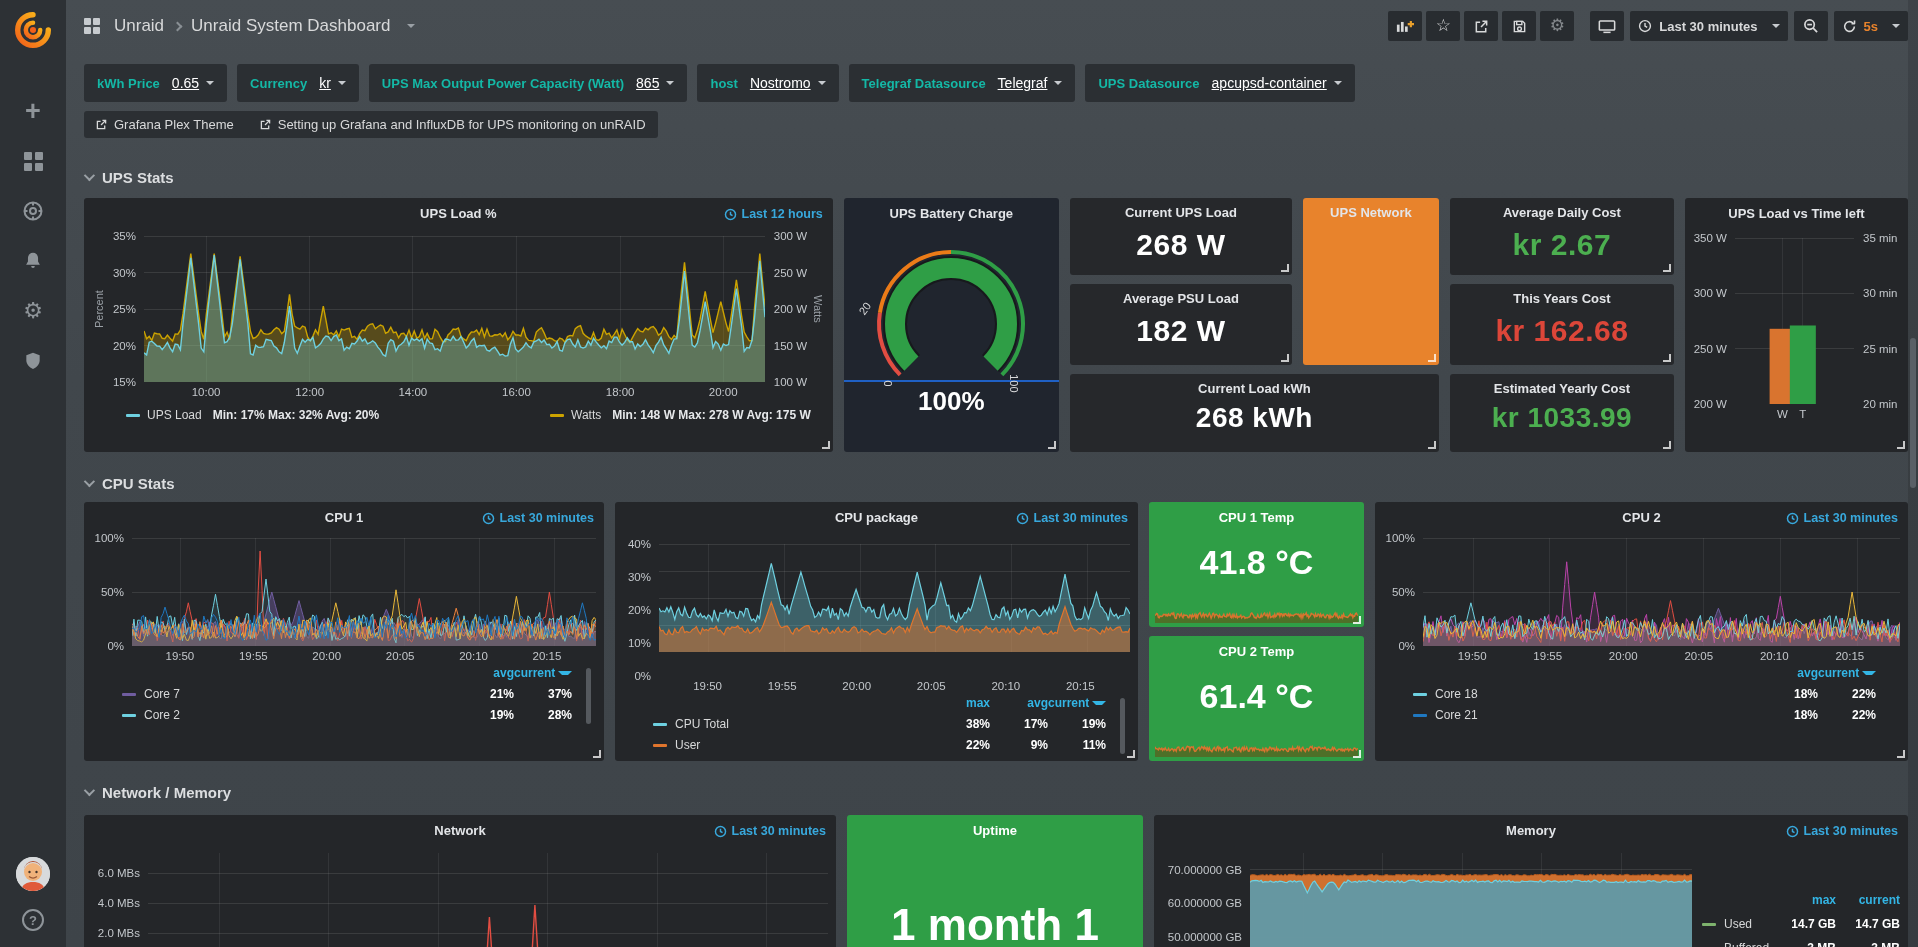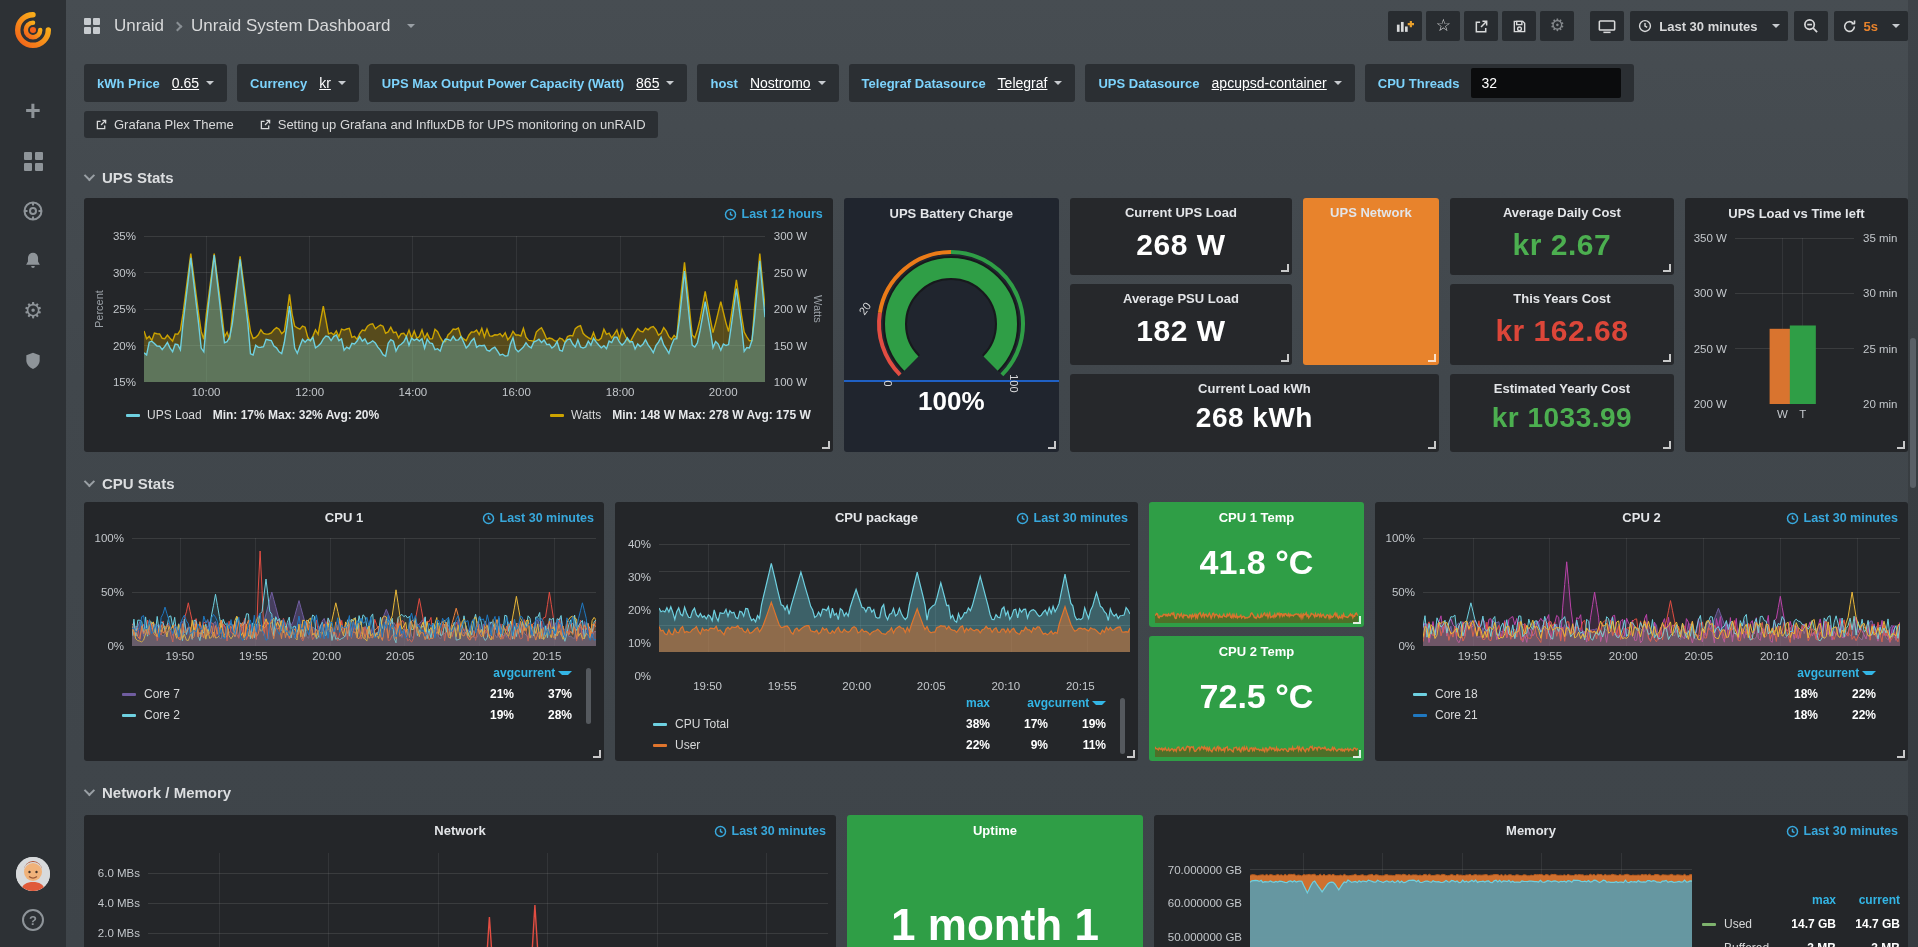--- a/index.html
+++ b/index.html
@@ -38,21 +38,21 @@
   .tgroup { display:flex; gap:4px; margin-right:10px; }
   .time-btn { gap:7px; font-weight:700; }
   .refresh-btn { gap:7px; }
   .refresh-int { color:#e8832c; font-weight:700; }
   .star-ic { font-size:17px; line-height:16px; }
   .gear-dim { font-size:17px; color:#85898d; line-height:16px; }
 
   
   .pills { display:flex; gap:10px; margin-top:12px; align-items:center; flex-wrap:nowrap; }
   .pill { height:38px; background:#2b2f33; border-radius:3px; display:flex; align-items:center; padding:0 13px; gap:12px; }
-  .pill-label { color:#7dd3fc; font-size:13px; font-weight:700; white-space:nowrap; }
+  .pill-label { color:#14b8a6; font-size:13px; font-weight:700; white-space:nowrap; }
   .pill-value { color:#fff; font-size:14px; display:flex; align-items:center; cursor:pointer; white-space:nowrap;text-decoration:underline; }
   .pill input { width:150px; height:30px; background:#0b0c0d; border:none; outline:none; color:#fff; font-size:14px; padding:0 10px; font-family:inherit; border-radius:2px; }
   .links-row { margin-top:9px; display:inline-flex; align-items:center; gap:26px; background:#2b2f33; border-radius:3px; height:27px; padding:0 12px; }
   .dash-link { display:flex; align-items:center; gap:7px; font-size:13px; color:#d8d9da; cursor:pointer; }
 
   
   .section-header { display:flex; align-items:center; gap:10px; margin-top:28px; height:22px; cursor:pointer; }
   .section-header .chev { width:8px; height:8px; border-right:2px solid #9aa0a5; border-bottom:2px solid #9aa0a5; transform:rotate(45deg) translateY(-2px); }
   .section-header .stitle { font-size:15px; font-weight:700; color:#dcdee0; }
 
@@ -319,24 +319,20 @@
             <span>Telegraf</span>
             <span class="caret"></span>
           </span>
       </div>
       <div class="pill">
         <span class="pill-label">UPS Datasource</span>
         <span class="pill-value">
             <span>apcupsd-container</span>
             <span class="caret"></span>
           </span>
-      </div>
-      <div class="pill">
-        <span class="pill-label">CPU Threads</span>
-        <input value="32" style="">
       </div>
     </div>
 
     
     <div class="links-row">
       <span class="dash-link">
         <svg width="11" height="11" viewBox="0 0 12 12" fill="none" stroke="#d8d9da" stroke-width="1.4">
           <path d="M5 2.5H1.5v8h8V7"></path>
             <path d="M7 1.5h3.5V5"></path>
             <path d="M10.5 1.5L5.5 6.5"></path>
@@ -356,20 +352,21 @@
     
     <div class="section-header">
       <span class="chev"></span>
       <span class="stitle">UPS Stats</span>
     </div>
 
     <div class="row" style="height:254px">
 
       <div class="panel" style="width:752px; display:flex; flex-direction:column;">
         <div class="title-row">
+          <span class="ptitle">UPS Load %</span>
           <span class="time-badge">
             <svg width="13" height="13" viewBox="0 0 16 16" fill="none" stroke="#38a8dc" stroke-width="1.8">
                 <circle cx="8" cy="8" r="6.2"></circle>
                 <path d="M8 4.5V8l2.5 1.5"></path>
               </svg>
             <span>Last 12 hours</span>
           </span>
         </div>
         <div class="chart-wrap" style="height:146px">
           <div class="ylab left">Percent</div>
@@ -691,21 +688,21 @@
           <div class="tval">41.8 °C</div>
           <div class="spark plot">
               <svg width="203" height="16">
                 <path d="M0.0,8.6L0.8,7.7L1.7,6.5L2.5,7.0L3.4,10.5L4.2,10.8L5.1,9.0L5.9,9.3L6.8,9.5L7.6,8.9L8.5,7.4L9.3,7.7L10.2,7.3L11.0,8.9L11.9,7.6L12.7,8.8L13.6,7.0L14.4,8.4L15.3,8.7L16.1,7.0L17.0,6.1L17.8,7.4L18.7,6.0L19.5,9.5L20.4,11.5L21.2,11.4L22.1,7.3L22.9,6.9L23.8,7.4L24.6,9.8L25.5,8.0L26.3,6.7L27.2,9.7L28.0,10.8L28.9,7.7L29.7,8.6L30.6,8.2L31.4,8.3L32.3,8.7L33.1,10.7L34.0,10.8L34.8,8.0L35.7,8.2L36.5,10.9L37.4,7.9L38.2,9.8L39.1,8.8L39.9,7.2L40.8,10.7L41.6,8.2L42.5,10.6L43.3,7.5L44.2,6.6L45.0,5.7L45.9,8.5L46.7,9.9L47.6,7.9L48.4,6.5L49.3,9.8L50.1,7.5L51.0,7.2L51.8,9.0L52.7,9.8L53.5,7.9L54.4,6.3L55.2,8.4L56.1,11.2L56.9,9.4L57.8,6.6L58.6,6.2L59.5,9.8L60.3,7.8L61.2,7.2L62.0,8.0L62.9,8.8L63.7,10.3L64.6,7.9L65.4,9.9L66.3,9.8L67.1,10.4L67.9,8.8L68.8,7.2L69.6,9.4L70.5,9.7L71.3,10.0L72.2,7.3L73.0,9.1L73.9,7.7L74.7,6.6L75.6,10.0L76.4,10.7L77.3,8.0L78.1,10.3L79.0,7.5L79.8,9.8L80.7,10.4L81.5,7.8L82.4,10.9L83.2,9.6L84.1,10.1L84.9,9.3L85.8,8.2L86.6,11.0L87.5,9.8L88.3,9.3L89.2,9.6L90.0,11.4L90.9,10.6L91.7,10.9L92.6,10.8L93.4,10.1L94.3,10.0L95.1,9.1L96.0,6.5L96.8,6.0L97.7,7.4L98.5,8.4L99.4,10.7L100.2,10.4L101.1,11.3L101.9,10.0L102.8,7.8L103.6,10.0L104.5,10.7L105.3,10.5L106.2,7.4L107.0,9.8L107.9,8.6L108.7,6.8L109.6,6.0L110.4,8.6L111.3,8.8L112.1,6.9L113.0,10.4L113.8,7.9L114.7,6.0L115.5,10.5L116.4,9.8L117.2,10.0L118.1,8.6L118.9,10.3L119.8,7.2L120.6,9.7L121.5,8.9L122.3,6.5L123.2,7.6L124.0,6.2L124.9,9.4L125.7,6.8L126.6,6.8L127.4,9.2L128.3,7.3L129.1,8.9L130.0,6.8L130.8,6.8L131.7,8.5L132.5,8.9L133.4,6.9L134.2,9.4L135.1,7.3L135.9,8.7L136.7,8.1L137.6,8.3L138.4,9.0L139.3,7.7L140.1,7.5L141.0,7.0L141.8,6.9L142.7,7.7L143.5,7.2L144.4,9.4L145.2,7.8L146.1,11.0L146.9,7.7L147.8,10.6L148.6,7.0L149.5,7.9L150.3,7.7L151.2,6.0L152.0,9.2L152.9,8.0L153.7,10.8L154.6,9.4L155.4,8.8L156.3,6.4L157.1,7.0L158.0,7.1L158.8,8.3L159.7,9.9L160.5,6.8L161.4,9.4L162.2,9.1L163.1,7.0L163.9,7.5L164.8,9.7L165.6,7.1L166.5,9.6L167.3,8.1L168.2,7.4L169.0,9.0L169.9,10.6L170.7,10.7L171.6,8.3L172.4,7.9L173.3,8.4L174.1,11.1L175.0,8.2L175.8,10.8L176.7,9.2L177.5,10.3L178.4,9.4L179.2,7.5L180.1,6.0L180.9,9.0L181.8,7.0L182.6,10.2L183.5,11.3L184.3,9.2L185.2,10.6L186.0,10.8L186.9,8.4L187.7,10.6L188.6,7.1L189.4,9.5L190.3,9.9L191.1,9.8L192.0,10.3L192.8,10.4L193.7,9.2L194.5,8.3L195.4,6.9L196.2,8.6L197.1,7.7L197.9,10.7L198.8,8.8L199.6,9.2L200.5,6.7L201.3,6.1L202.2,7.9L203.0,8.5L203,16L0,16Z" fill="rgba(95,88,25,0.65)" fill-opacity="1"></path>
                 <path d="M0.0,8.6L0.8,7.7L1.7,6.5L2.5,7.0L3.4,10.5L4.2,10.8L5.1,9.0L5.9,9.3L6.8,9.5L7.6,8.9L8.5,7.4L9.3,7.7L10.2,7.3L11.0,8.9L11.9,7.6L12.7,8.8L13.6,7.0L14.4,8.4L15.3,8.7L16.1,7.0L17.0,6.1L17.8,7.4L18.7,6.0L19.5,9.5L20.4,11.5L21.2,11.4L22.1,7.3L22.9,6.9L23.8,7.4L24.6,9.8L25.5,8.0L26.3,6.7L27.2,9.7L28.0,10.8L28.9,7.7L29.7,8.6L30.6,8.2L31.4,8.3L32.3,8.7L33.1,10.7L34.0,10.8L34.8,8.0L35.7,8.2L36.5,10.9L37.4,7.9L38.2,9.8L39.1,8.8L39.9,7.2L40.8,10.7L41.6,8.2L42.5,10.6L43.3,7.5L44.2,6.6L45.0,5.7L45.9,8.5L46.7,9.9L47.6,7.9L48.4,6.5L49.3,9.8L50.1,7.5L51.0,7.2L51.8,9.0L52.7,9.8L53.5,7.9L54.4,6.3L55.2,8.4L56.1,11.2L56.9,9.4L57.8,6.6L58.6,6.2L59.5,9.8L60.3,7.8L61.2,7.2L62.0,8.0L62.9,8.8L63.7,10.3L64.6,7.9L65.4,9.9L66.3,9.8L67.1,10.4L67.9,8.8L68.8,7.2L69.6,9.4L70.5,9.7L71.3,10.0L72.2,7.3L73.0,9.1L73.9,7.7L74.7,6.6L75.6,10.0L76.4,10.7L77.3,8.0L78.1,10.3L79.0,7.5L79.8,9.8L80.7,10.4L81.5,7.8L82.4,10.9L83.2,9.6L84.1,10.1L84.9,9.3L85.8,8.2L86.6,11.0L87.5,9.8L88.3,9.3L89.2,9.6L90.0,11.4L90.9,10.6L91.7,10.9L92.6,10.8L93.4,10.1L94.3,10.0L95.1,9.1L96.0,6.5L96.8,6.0L97.7,7.4L98.5,8.4L99.4,10.7L100.2,10.4L101.1,11.3L101.9,10.0L102.8,7.8L103.6,10.0L104.5,10.7L105.3,10.5L106.2,7.4L107.0,9.8L107.9,8.6L108.7,6.8L109.6,6.0L110.4,8.6L111.3,8.8L112.1,6.9L113.0,10.4L113.8,7.9L114.7,6.0L115.5,10.5L116.4,9.8L117.2,10.0L118.1,8.6L118.9,10.3L119.8,7.2L120.6,9.7L121.5,8.9L122.3,6.5L123.2,7.6L124.0,6.2L124.9,9.4L125.7,6.8L126.6,6.8L127.4,9.2L128.3,7.3L129.1,8.9L130.0,6.8L130.8,6.8L131.7,8.5L132.5,8.9L133.4,6.9L134.2,9.4L135.1,7.3L135.9,8.7L136.7,8.1L137.6,8.3L138.4,9.0L139.3,7.7L140.1,7.5L141.0,7.0L141.8,6.9L142.7,7.7L143.5,7.2L144.4,9.4L145.2,7.8L146.1,11.0L146.9,7.7L147.8,10.6L148.6,7.0L149.5,7.9L150.3,7.7L151.2,6.0L152.0,9.2L152.9,8.0L153.7,10.8L154.6,9.4L155.4,8.8L156.3,6.4L157.1,7.0L158.0,7.1L158.8,8.3L159.7,9.9L160.5,6.8L161.4,9.4L162.2,9.1L163.1,7.0L163.9,7.5L164.8,9.7L165.6,7.1L166.5,9.6L167.3,8.1L168.2,7.4L169.0,9.0L169.9,10.6L170.7,10.7L171.6,8.3L172.4,7.9L173.3,8.4L174.1,11.1L175.0,8.2L175.8,10.8L176.7,9.2L177.5,10.3L178.4,9.4L179.2,7.5L180.1,6.0L180.9,9.0L181.8,7.0L182.6,10.2L183.5,11.3L184.3,9.2L185.2,10.6L186.0,10.8L186.9,8.4L187.7,10.6L188.6,7.1L189.4,9.5L190.3,9.9L191.1,9.8L192.0,10.3L192.8,10.4L193.7,9.2L194.5,8.3L195.4,6.9L196.2,8.6L197.1,7.7L197.9,10.7L198.8,8.8L199.6,9.2L200.5,6.7L201.3,6.1L202.2,7.9L203.0,8.5" fill="none" stroke="#d9742f" stroke-width="1.4"></path>
               </svg>
             </div>
         </div>
         <div class="tile" style="flex:1">
           <div class="stitle2">CPU 2 Temp</div>
-          <div class="tval">72.5 °C</div>
+          <div class="tval">61.4 °C</div>
           <div class="spark plot">
               <svg width="203" height="16">
                 <path d="M0.0,5.8L0.8,7.7L1.7,7.6L2.5,8.1L3.4,8.8L4.2,7.1L5.1,7.7L5.9,8.4L6.8,7.2L7.6,9.4L8.5,7.9L9.3,8.7L10.2,6.8L11.0,8.5L11.9,9.5L12.7,9.0L13.6,7.5L14.4,9.8L15.3,9.4L16.1,8.3L17.0,7.6L17.8,8.4L18.7,10.0L19.5,8.4L20.4,8.7L21.2,10.1L22.1,7.0L22.9,6.1L23.8,6.0L24.6,9.6L25.5,9.5L26.3,8.3L27.2,6.9L28.0,6.3L28.9,8.8L29.7,9.4L30.6,9.0L31.4,6.5L32.3,5.3L33.1,5.8L34.0,5.8L34.8,9.3L35.7,6.2L36.5,5.9L37.4,6.5L38.2,5.8L39.1,9.1L39.9,10.4L40.8,10.1L41.6,8.7L42.5,8.1L43.3,6.9L44.2,6.4L45.0,9.0L45.9,7.5L46.7,5.7L47.6,6.5L48.4,7.9L49.3,5.8L50.1,7.8L51.0,6.7L51.8,9.2L52.7,6.8L53.5,9.4L54.4,6.9L55.2,9.3L56.1,9.8L56.9,10.7L57.8,8.6L58.6,7.2L59.5,6.4L60.3,9.1L61.2,9.6L62.0,6.3L62.9,5.4L63.7,9.0L64.6,6.5L65.4,7.2L66.3,9.5L67.1,8.7L67.9,9.2L68.8,7.5L69.6,10.0L70.5,6.7L71.3,6.5L72.2,5.7L73.0,9.5L73.9,8.8L74.7,8.1L75.6,8.6L76.4,9.0L77.3,10.3L78.1,10.9L79.0,6.9L79.8,6.9L80.7,6.3L81.5,6.2L82.4,9.1L83.2,8.8L84.1,6.9L84.9,9.6L85.8,10.7L86.6,7.6L87.5,6.4L88.3,8.9L89.2,6.1L90.0,9.0L90.9,8.1L91.7,6.1L92.6,8.5L93.4,10.2L94.3,10.1L95.1,7.1L96.0,7.5L96.8,6.7L97.7,9.4L98.5,7.4L99.4,9.3L100.2,6.6L101.1,7.7L101.9,8.5L102.8,8.3L103.6,8.0L104.5,9.5L105.3,8.6L106.2,9.0L107.0,9.6L107.9,7.4L108.7,9.4L109.6,10.6L110.4,7.0L111.3,7.2L112.1,10.0L113.0,8.2L113.8,8.8L114.7,6.1L115.5,6.4L116.4,8.5L117.2,7.1L118.1,7.9L118.9,7.0L119.8,9.7L120.6,9.2L121.5,6.7L122.3,9.7L123.2,8.1L124.0,9.1L124.9,9.6L125.7,8.5L126.6,7.8L127.4,8.2L128.3,9.3L129.1,7.8L130.0,7.7L130.8,8.2L131.7,9.6L132.5,10.5L133.4,10.3L134.2,7.4L135.1,8.4L135.9,7.6L136.7,8.7L137.6,6.2L138.4,9.3L139.3,7.5L140.1,8.0L141.0,7.8L141.8,6.9L142.7,5.6L143.5,9.3L144.4,6.4L145.2,8.6L146.1,9.9L146.9,7.1L147.8,6.3L148.6,8.3L149.5,9.3L150.3,10.5L151.2,8.4L152.0,7.6L152.9,8.1L153.7,9.5L154.6,6.7L155.4,5.6L156.3,6.6L157.1,5.4L158.0,9.2L158.8,8.8L159.7,6.4L160.5,6.8L161.4,6.9L162.2,9.0L163.1,6.3L163.9,6.0L164.8,6.3L165.6,8.0L166.5,7.6L167.3,6.9L168.2,7.2L169.0,7.7L169.9,6.1L170.7,7.6L171.6,9.2L172.4,8.8L173.3,7.9L174.1,8.9L175.0,8.8L175.8,9.7L176.7,8.4L177.5,6.6L178.4,8.9L179.2,6.6L180.1,7.9L180.9,8.9L181.8,10.1L182.6,9.4L183.5,8.2L184.3,8.2L185.2,8.2L186.0,9.5L186.9,7.8L187.7,9.8L188.6,8.9L189.4,10.1L190.3,7.9L191.1,8.6L192.0,8.8L192.8,7.5L193.7,9.7L194.5,8.5L195.4,8.0L196.2,8.9L197.1,9.1L197.9,9.5L198.8,7.3L199.6,7.0L200.5,7.6L201.3,8.9L202.2,8.0L203.0,7.5L203,16L0,16Z" fill="rgba(95,88,25,0.65)" fill-opacity="1"></path>
                 <path d="M0.0,5.8L0.8,7.7L1.7,7.6L2.5,8.1L3.4,8.8L4.2,7.1L5.1,7.7L5.9,8.4L6.8,7.2L7.6,9.4L8.5,7.9L9.3,8.7L10.2,6.8L11.0,8.5L11.9,9.5L12.7,9.0L13.6,7.5L14.4,9.8L15.3,9.4L16.1,8.3L17.0,7.6L17.8,8.4L18.7,10.0L19.5,8.4L20.4,8.7L21.2,10.1L22.1,7.0L22.9,6.1L23.8,6.0L24.6,9.6L25.5,9.5L26.3,8.3L27.2,6.9L28.0,6.3L28.9,8.8L29.7,9.4L30.6,9.0L31.4,6.5L32.3,5.3L33.1,5.8L34.0,5.8L34.8,9.3L35.7,6.2L36.5,5.9L37.4,6.5L38.2,5.8L39.1,9.1L39.9,10.4L40.8,10.1L41.6,8.7L42.5,8.1L43.3,6.9L44.2,6.4L45.0,9.0L45.9,7.5L46.7,5.7L47.6,6.5L48.4,7.9L49.3,5.8L50.1,7.8L51.0,6.7L51.8,9.2L52.7,6.8L53.5,9.4L54.4,6.9L55.2,9.3L56.1,9.8L56.9,10.7L57.8,8.6L58.6,7.2L59.5,6.4L60.3,9.1L61.2,9.6L62.0,6.3L62.9,5.4L63.7,9.0L64.6,6.5L65.4,7.2L66.3,9.5L67.1,8.7L67.9,9.2L68.8,7.5L69.6,10.0L70.5,6.7L71.3,6.5L72.2,5.7L73.0,9.5L73.9,8.8L74.7,8.1L75.6,8.6L76.4,9.0L77.3,10.3L78.1,10.9L79.0,6.9L79.8,6.9L80.7,6.3L81.5,6.2L82.4,9.1L83.2,8.8L84.1,6.9L84.9,9.6L85.8,10.7L86.6,7.6L87.5,6.4L88.3,8.9L89.2,6.1L90.0,9.0L90.9,8.1L91.7,6.1L92.6,8.5L93.4,10.2L94.3,10.1L95.1,7.1L96.0,7.5L96.8,6.7L97.7,9.4L98.5,7.4L99.4,9.3L100.2,6.6L101.1,7.7L101.9,8.5L102.8,8.3L103.6,8.0L104.5,9.5L105.3,8.6L106.2,9.0L107.0,9.6L107.9,7.4L108.7,9.4L109.6,10.6L110.4,7.0L111.3,7.2L112.1,10.0L113.0,8.2L113.8,8.8L114.7,6.1L115.5,6.4L116.4,8.5L117.2,7.1L118.1,7.9L118.9,7.0L119.8,9.7L120.6,9.2L121.5,6.7L122.3,9.7L123.2,8.1L124.0,9.1L124.9,9.6L125.7,8.5L126.6,7.8L127.4,8.2L128.3,9.3L129.1,7.8L130.0,7.7L130.8,8.2L131.7,9.6L132.5,10.5L133.4,10.3L134.2,7.4L135.1,8.4L135.9,7.6L136.7,8.7L137.6,6.2L138.4,9.3L139.3,7.5L140.1,8.0L141.0,7.8L141.8,6.9L142.7,5.6L143.5,9.3L144.4,6.4L145.2,8.6L146.1,9.9L146.9,7.1L147.8,6.3L148.6,8.3L149.5,9.3L150.3,10.5L151.2,8.4L152.0,7.6L152.9,8.1L153.7,9.5L154.6,6.7L155.4,5.6L156.3,6.6L157.1,5.4L158.0,9.2L158.8,8.8L159.7,6.4L160.5,6.8L161.4,6.9L162.2,9.0L163.1,6.3L163.9,6.0L164.8,6.3L165.6,8.0L166.5,7.6L167.3,6.9L168.2,7.2L169.0,7.7L169.9,6.1L170.7,7.6L171.6,9.2L172.4,8.8L173.3,7.9L174.1,8.9L175.0,8.8L175.8,9.7L176.7,8.4L177.5,6.6L178.4,8.9L179.2,6.6L180.1,7.9L180.9,8.9L181.8,10.1L182.6,9.4L183.5,8.2L184.3,8.2L185.2,8.2L186.0,9.5L186.9,7.8L187.7,9.8L188.6,8.9L189.4,10.1L190.3,7.9L191.1,8.6L192.0,8.8L192.8,7.5L193.7,9.7L194.5,8.5L195.4,8.0L196.2,8.9L197.1,9.1L197.9,9.5L198.8,7.3L199.6,7.0L200.5,7.6L201.3,8.9L202.2,8.0L203.0,7.5" fill="none" stroke="#d9742f" stroke-width="1.4"></path>
               </svg>
             </div>
         </div>
       </div>
 
       <div class="panel" style="flex:1; display:flex; flex-direction:column;">

